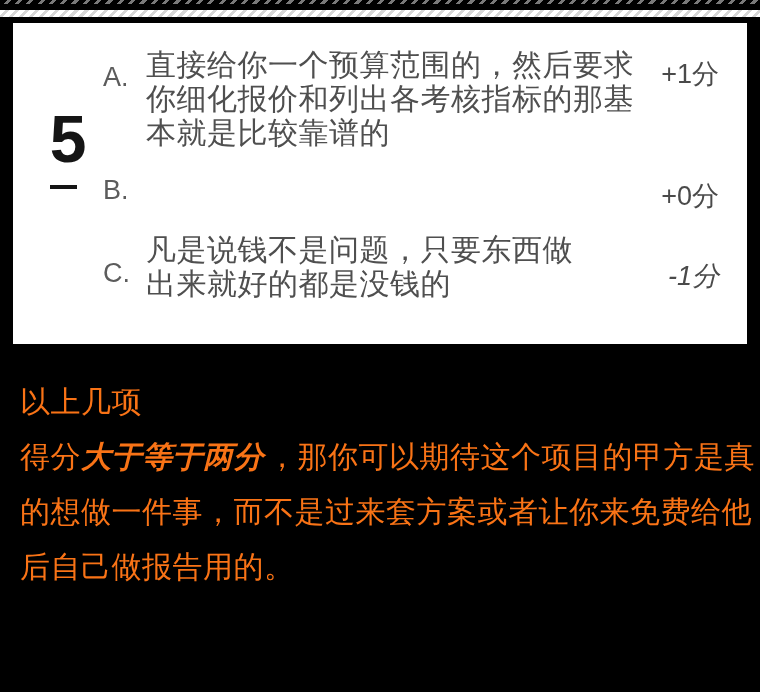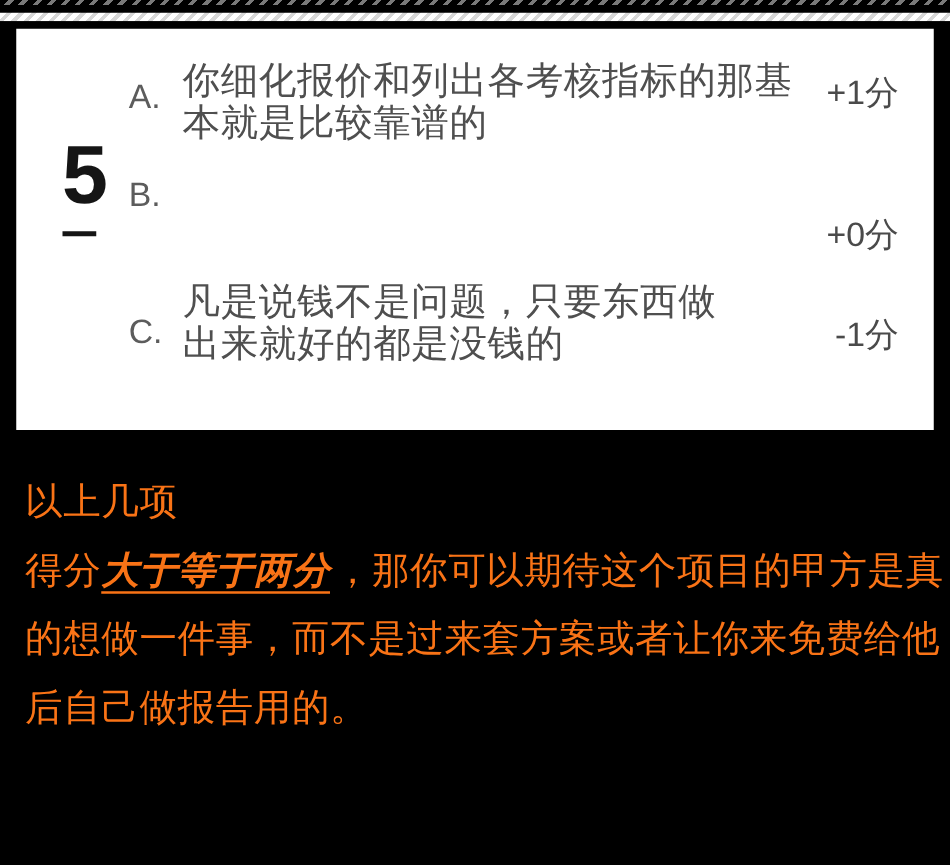--- a/index.html
+++ b/index.html
@@ -44,37 +44,36 @@
   }
   .opt-label { width: 43px; flex: 0 0 43px; font-size: 27px; line-height: 30px; color: #5c5c5c; }
   .opt-text  { font-size: 30px; line-height: 34px; color: #4f4f4f; letter-spacing: 0.5px; }
   .opt-score { margin-left: auto; font-size: 27px; line-height: 30px; color: #4a4a4a; white-space: nowrap; }
 
   .row-a { margin-bottom: 23px; }
   .row-a .opt-label { padding-top: 14px; }
   .row-a .opt-score { padding-top: 11px; }
   .row-b { margin-bottom: 22px; }
   .row-b .opt-label { padding-top: 2px; }
-  .row-b .opt-score { padding-top: 8px; margin-top: 26px; }
+  .row-b .opt-score { padding-top: 8px; }
   .row-c .opt-label { padding-top: 25px; }
-  .row-c .opt-score { padding-top: 28px; }
+  .row-c .opt-score { padding-top: 28px; font-style: italic; }
 
   
   .summary {
     background: #000; height: 344px;
     padding: 26px 18px 0 20px;
     color: #ffffff;
     font-size: 30px; line-height: 55px;
     letter-spacing: 0.5px;
   }
   .sum-line { white-space: nowrap; }
   .seg { color: #f97316; }
   .seg-em {
     font-weight: 700; font-style: italic;
-    text-decoration: underline;
     text-underline-offset: 7px;
     text-decoration-thickness: 2px;
     padding-right: 3px;
   }
 </style>
 </head>
 <body>
 
 <div class="page">
 
@@ -87,20 +86,21 @@
     <div class="white-box">
 
       <div class="num-wrap">
         <div class="num">5</div>
         <div class="num-dash"></div>
       </div>
 
       <div class="opt-row row-a">
         <div class="opt-label">A.</div>
         <div class="opt-text">
+          <div class="opt-line">直接给你一个预算范围的，然后要求</div>
           <div class="opt-line">你细化报价和列出各考核指标的那基</div>
           <div class="opt-line">本就是比较靠谱的</div>
         </div>
         <div class="opt-score">+1分</div>
       </div>
 
       <div class="opt-row row-b">
         <div class="opt-label">B.</div>
         <div class="opt-score">+0分</div>
       </div>

